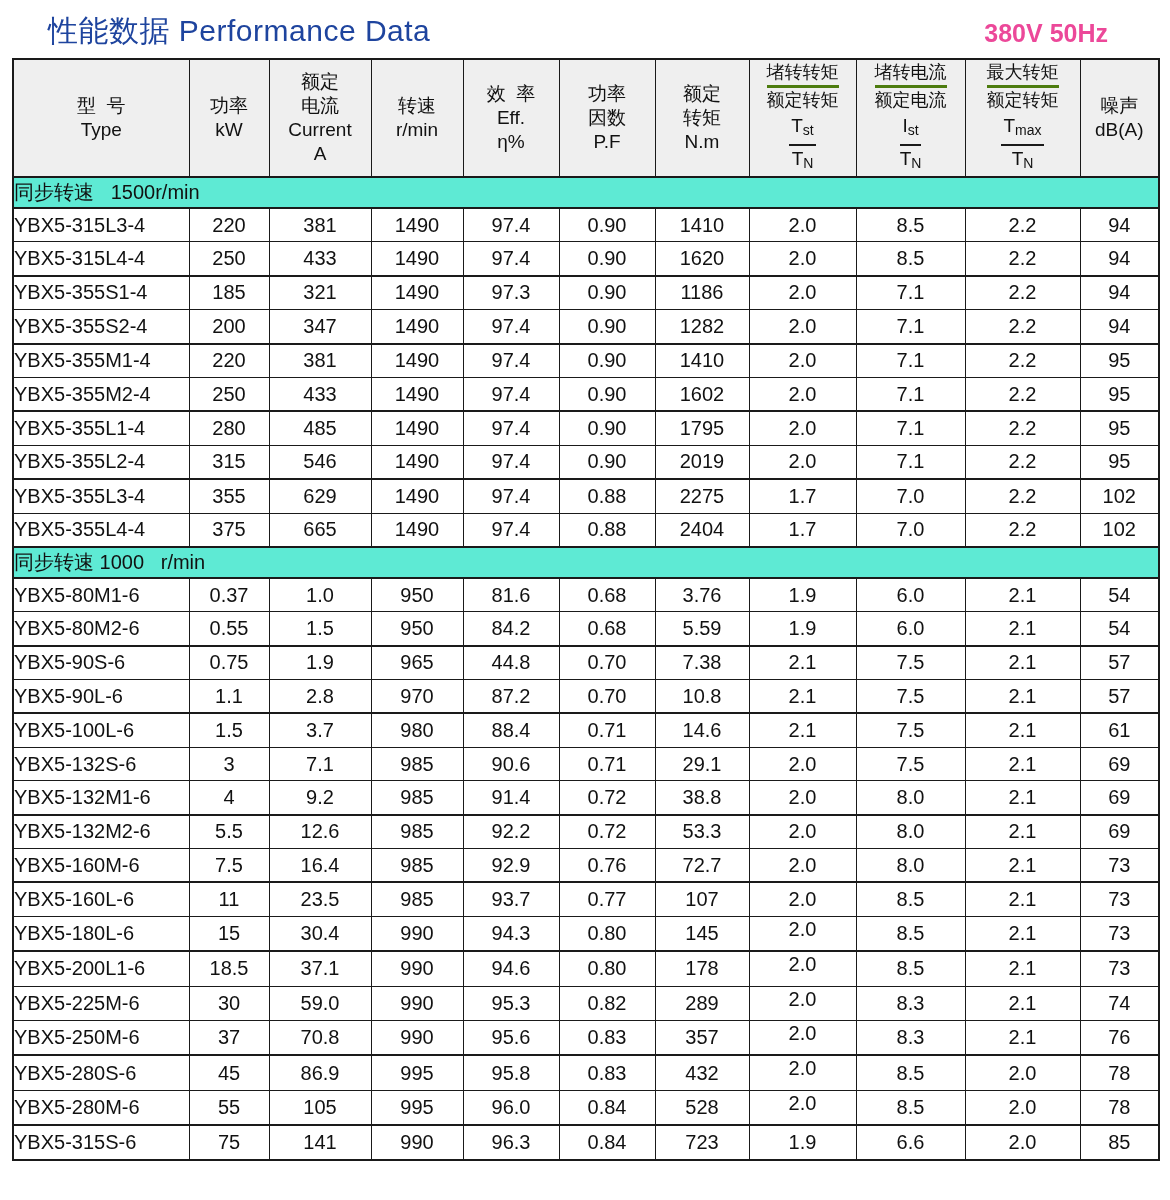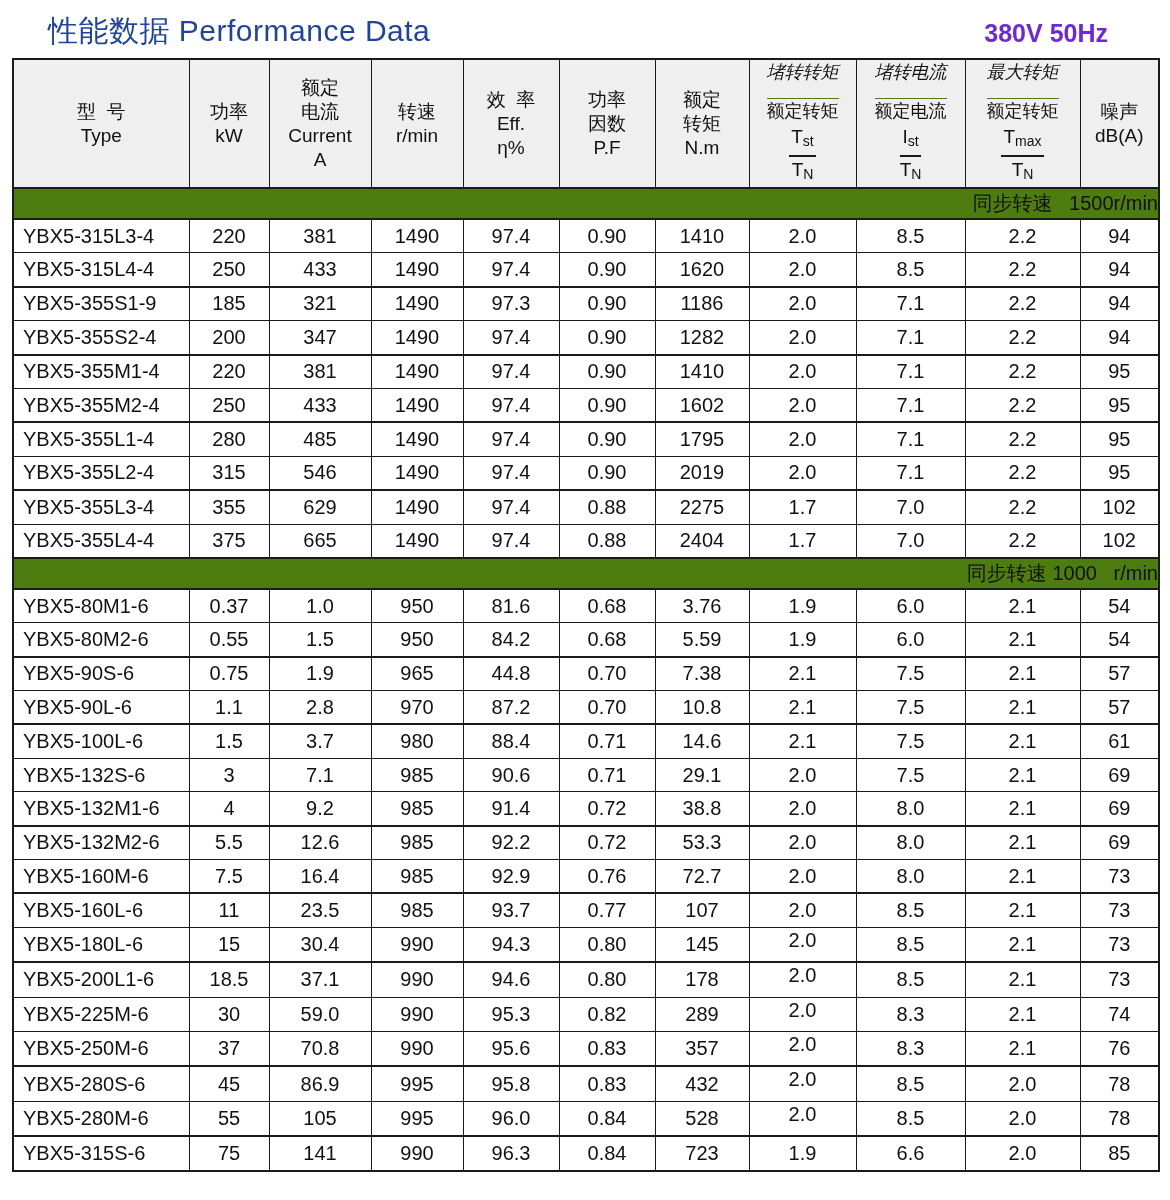--- a/index.html
+++ b/index.html
@@ -9,21 +9,21 @@
   }
   .page{position:relative;width:1170px;height:1180px;background:#fff;}
 
   .title{
     position:absolute;left:48px;top:14px;
     font-size:30px;line-height:34px;color:#1e449e;
     letter-spacing:0.5px;
   }
   .voltage{
     position:absolute;top:19px;right:62px;
-    font-size:25px;font-weight:bold;color:#6d28d9;margin-left:12px;
+    font-size:25px;font-weight:bold;color:#ec4899;margin-left:12px;
   }
 
   table.perf{
     position:absolute;left:12px;top:58px;width:1146px;
     border-collapse:collapse;table-layout:fixed;
     border:2px solid #1a1a1a;
   }
   .perf th,.perf td{
     border:1px solid #1a1a1a;
     padding:0;margin:0;overflow:hidden;
@@ -31,37 +31,37 @@
 
   
   .perf thead th{
     background:#efefef;height:100px;vertical-align:middle;
     font-weight:normal;font-size:19px;text-align:center;
     border-bottom:2px solid #1a1a1a;
   }
   .hline{line-height:24px;white-space:pre;}
   .fr-zh{font-size:18px;line-height:25px;}
   .fr-sym{font-size:19px;line-height:25px;}
-  .u-zh{display:inline-block;border-bottom:1px solid #4d7c0f;padding-bottom:13px;font-style:italic;}
+  .u-zh{display:inline-block;border-bottom:3px solid #4d7c0f;padding-bottom:0;}
   .u-sym{display:inline-block;border-bottom:2px solid #1a1a1a;padding:0 2px 1px 2px;}
   .perf sub{font-size:14px;vertical-align:-3px;letter-spacing:0;}
 
   
   tr.section td{
-    height:29px;background:#4d7c0f;text-align:right;vertical-align:middle;
+    height:29px;background:#5eead4;text-align:left;vertical-align:middle;
     font-size:20px;white-space:pre;
     border-top:2px solid #1a1a1a;border-bottom:2px solid #1a1a1a;
   }
 
   
   tr.data td{
     height:32.4px;font-size:20px;text-align:center;vertical-align:middle;
     background:#fff;
   }
-  tr.data td.c-type{text-align:left;padding-left:9px;}
+  tr.data td.c-type{text-align:left;}
   tr.data.hb td{border-bottom-width:2px;}
   tr.data td.raised{vertical-align:top;padding-top:1px;line-height:22px;}
 </style>
 </head>
 <body>
 
 <div class="page">
   <div class="title">性能数据 Performance Data</div>
   <div class="voltage">380V 50Hz</div>
 
@@ -162,21 +162,21 @@
           <td>1490</td>
           <td>97.4</td>
           <td>0.90</td>
           <td>1620</td>
           <td>2.0</td>
           <td>8.5</td>
           <td>2.2</td>
           <td>94</td>
         </tr>
         <tr class="data">
-          <td class="c-type">YBX5-355S1-9</td>
+          <td class="c-type">YBX5-355S1-4</td>
           <td>185</td>
           <td>321</td>
           <td>1490</td>
           <td>97.3</td>
           <td>0.90</td>
           <td>1186</td>
           <td>2.0</td>
           <td>7.1</td>
           <td>2.2</td>
           <td>94</td>

